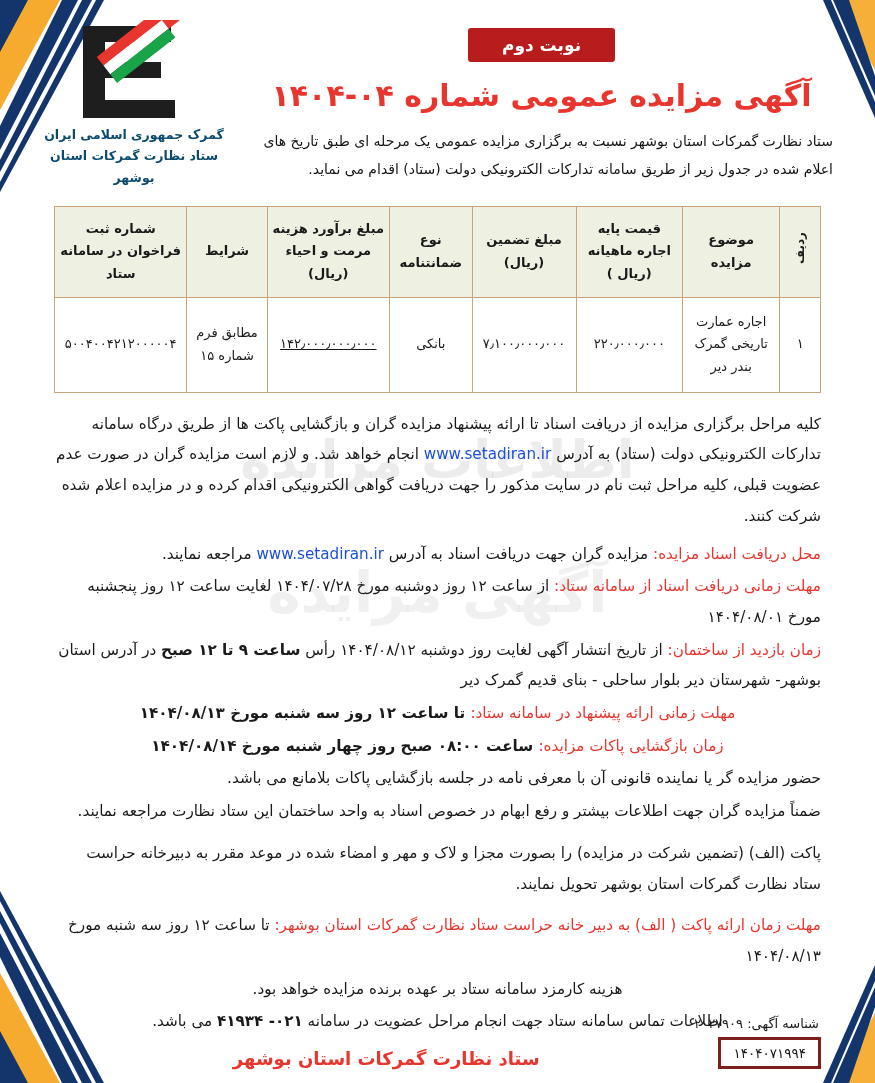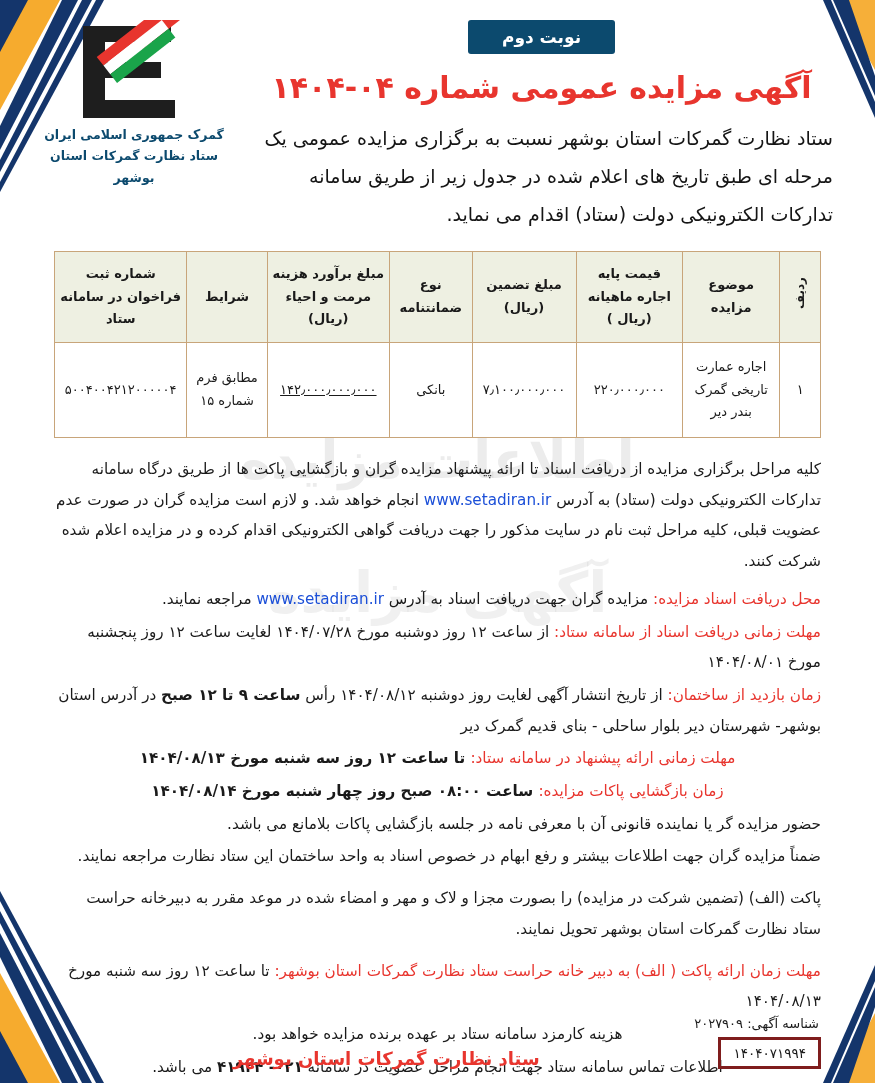--- a/index.html
+++ b/index.html
@@ -20,30 +20,31 @@
 
   
   .sheet{position:absolute;inset:0;padding:0;}
   .hdr{display:flex;flex-direction:row-reverse;align-items:flex-start;
        padding:14px 26px 0 34px;}
   .logo-block{width:200px;flex:0 0 200px;text-align:center;padding-top:6px;}
   .logo-mark{width:118px;height:104px;margin:0 auto;position:relative;}
   .logo-cap{font-size:12.5px;font-weight:bold;line-height:1.7;margin-top:0;color:#0c4a6e;}
   .hdr-text{flex:1;padding-top:6px;text-align:center;}
   .badge{
-    display:inline-block;background:#0c4a6e;color:#fff;font-weight:bold;
+    display:inline-block;background:#b91c1c;color:#fff;font-weight:bold;
     font-size:17px;padding:7px 34px;border-radius:3px;letter-spacing:.5px;
     margin-bottom:10px;
+    margin-top:8px;
   }
   .title{
     color:#e8352e;font-size:30px;font-weight:bold;letter-spacing:0;
     margin:6px 0 14px 0;direction:rtl;
   }
   .intro{
-    font-size:19px;line-height:2.0;text-align:right;direction:rtl;
+    font-size:14px;line-height:2.0;text-align:right;direction:rtl;
     padding:0 16px 0 10px;color:#151515;
   }
 
   
   .tbl-wrap{padding:18px 54px 0 54px;}
   table.main{width:100%;border-collapse:collapse;direction:rtl;}
   table.main th,table.main td{
     border:1px solid #c8a57a;text-align:center;vertical-align:middle;
     font-size:13px;line-height:1.75;padding:8px 4px;
   }

